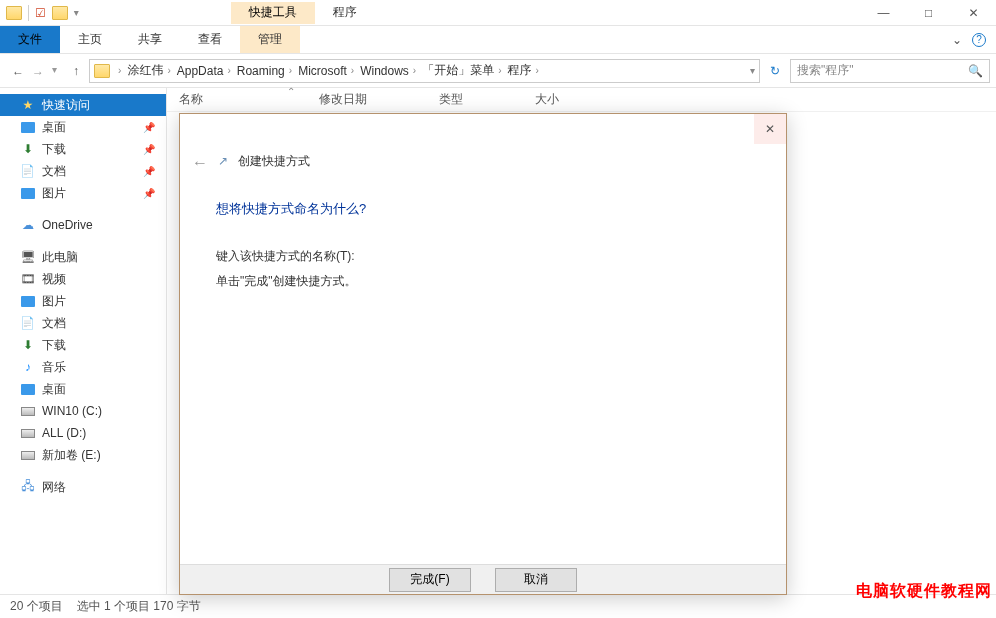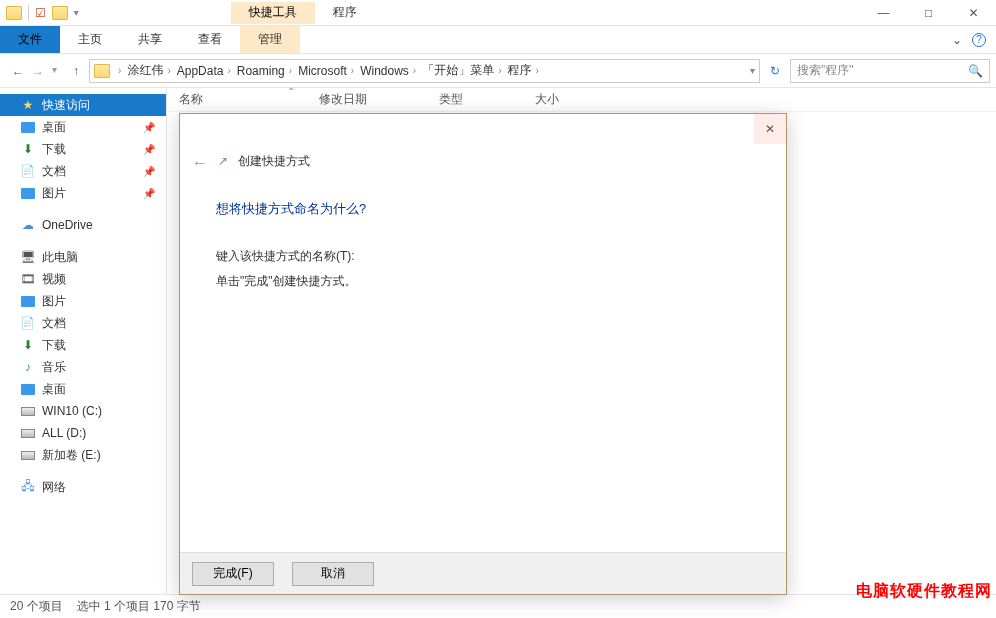--- a/index.html
+++ b/index.html
@@ -60,21 +60,21 @@
 .dialog .close-row { height: 30px; display: flex; justify-content: flex-end; }
 .dialog .close-btn { width: 32px; display: flex; align-items: center; justify-content: center; color: #555; background: #fdecea; }
 .dialog-body { padding: 8px 34px 0 12px; }
 .dlg-header { display: flex; align-items: center; gap: 10px; margin-bottom: 30px; }
 .dlg-header .back { color: #999; font-size: 16px; }
 .dlg-header .title { color: #333; }
 .dlg-heading { color: #003399; font-size: 13px; margin: 0 0 30px 24px; }
 .dlg-label { margin: 0 0 8px 24px; color: #333; }
 .dlg-input { margin: 0 0 40px 24px; width: 328px; height: 22px; border: 1px solid #1979ca; padding: 0 6px; outline: none; }
 .dlg-hint { margin: 0 0 0 24px; color: #333; }
-.dlg-footer { position: absolute; bottom: 0; left: 0; right: 0; height: 42px; background: #f0f0f0; border-top: 1px solid #ddd; display: flex; align-items: center; justify-content: flex-start; gap: 18px; padding: 0 12px; }
+.dlg-footer { position: absolute; bottom: 0; left: 0; right: 0; height: 30px; background: #f0f0f0; border-top: 1px solid #ddd; display: flex; align-items: center; justify-content: center; gap: 24px; padding: 0 12px; }
 .dlg-footer button { width: 82px; height: 24px; background: #e1e1e1; border: 1px solid #adadad; font-size: 12px; }
 
 .watermark { position: absolute; right: 4px; bottom: 16px; font-size: 16px; font-weight: bold; color: #ff0000; letter-spacing: 1px; font-family: "SimHei", sans-serif; }
 </style>
 </head>
 <body>
 
 <div class="titlebar">
   <div class="qat">
     <span class="folder-ico"></span>

